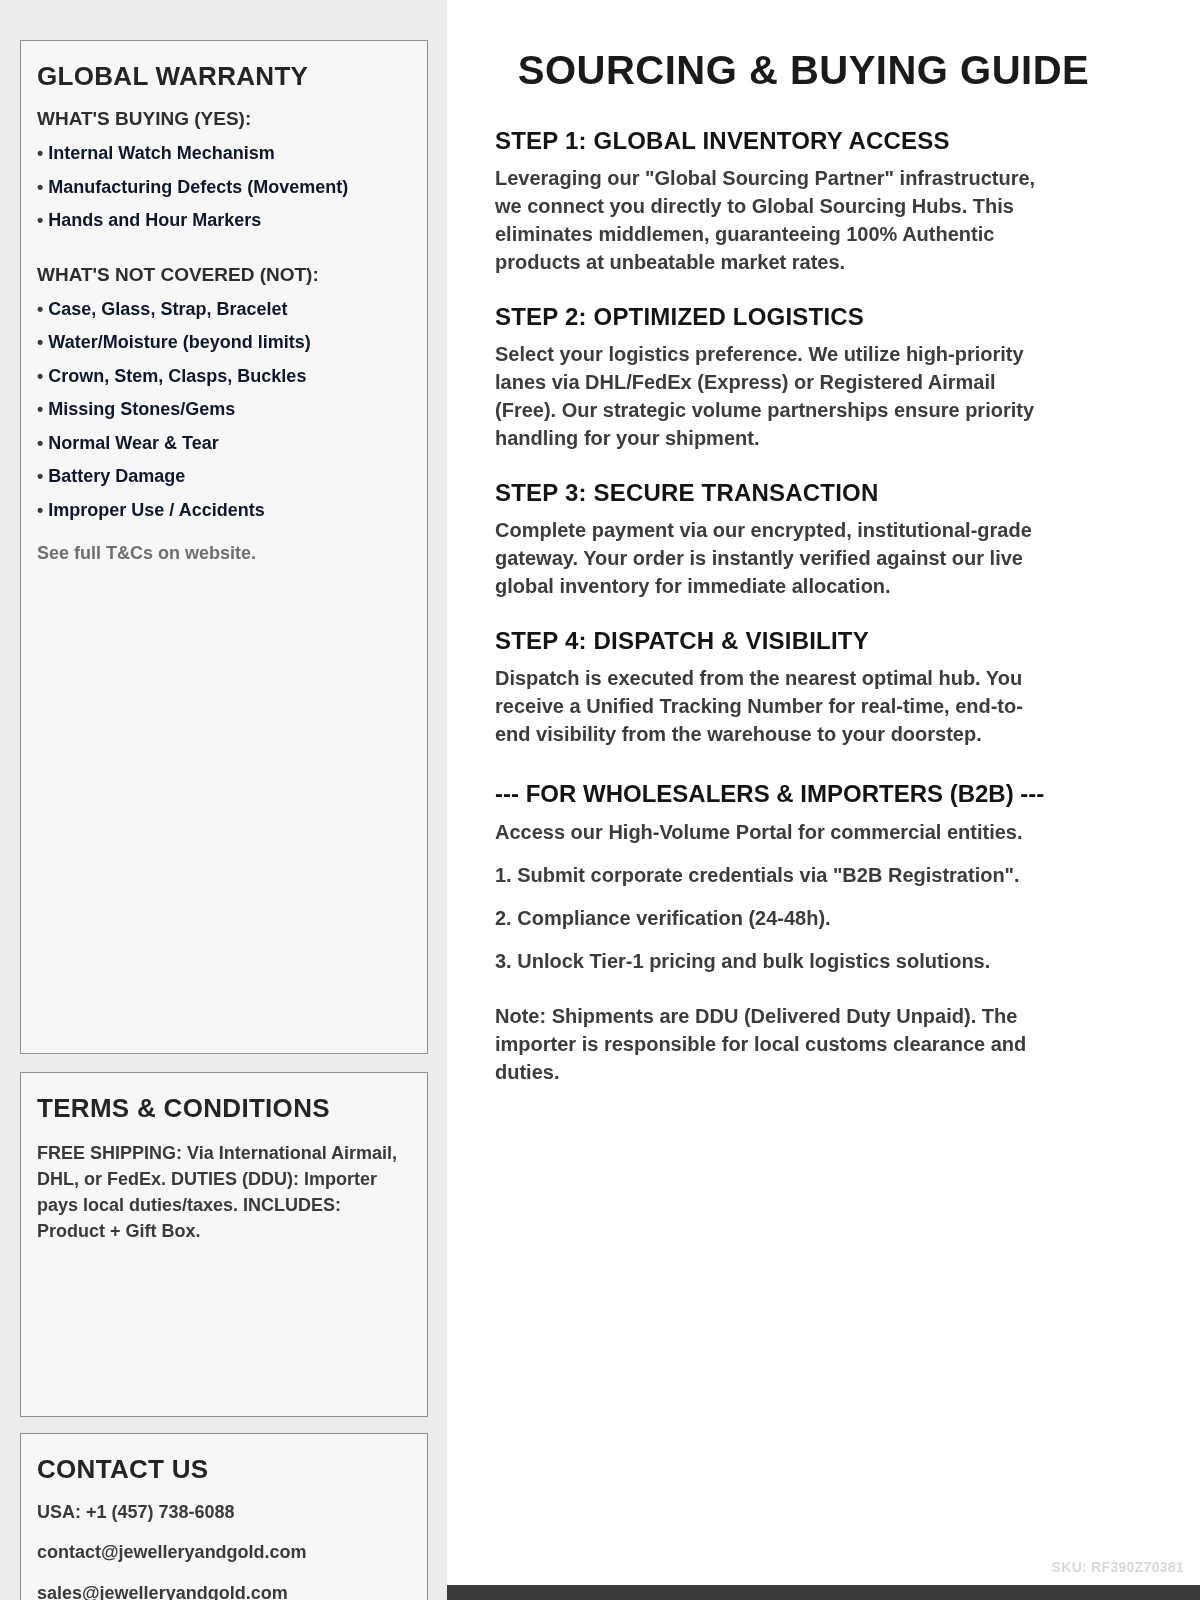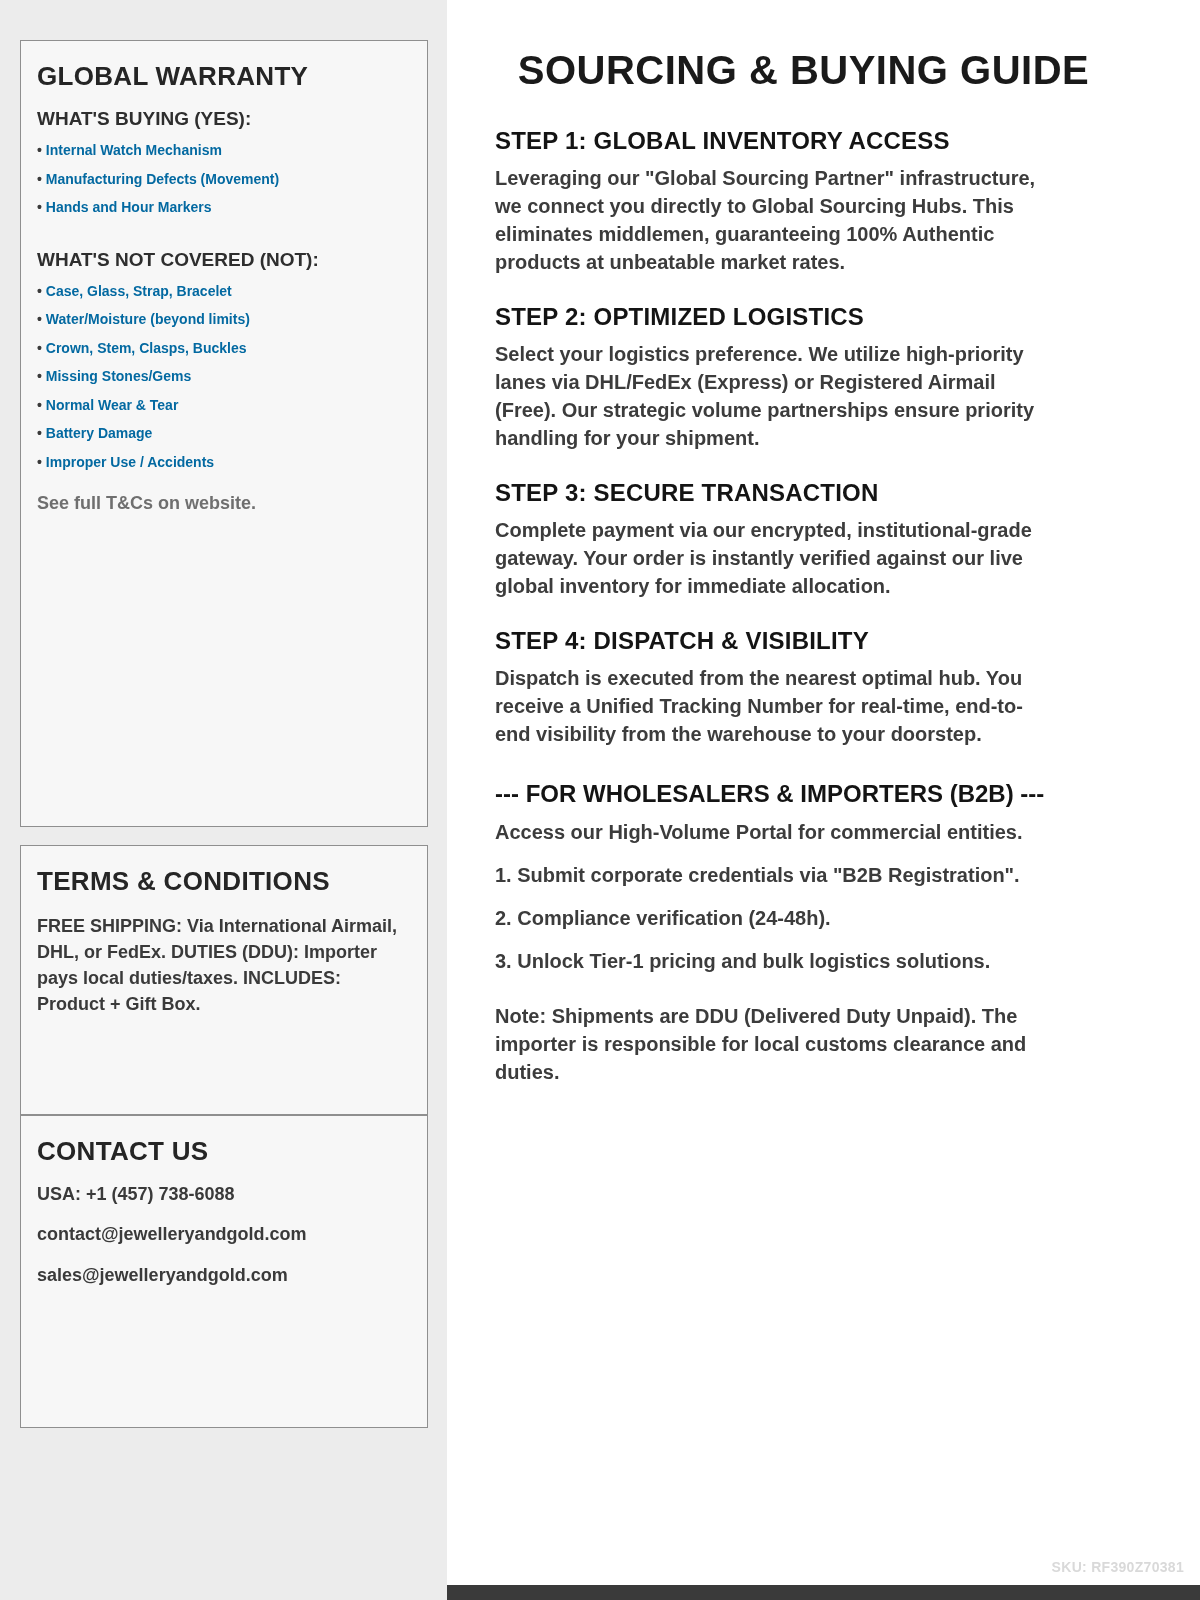--- a/index.html
+++ b/index.html
@@ -16,35 +16,35 @@
   .sidebar {
     width: 447px; flex-shrink: 0;
     background: #ececec;
     padding: 40px 19px 0 20px;
   }
   .box {
     background: #f7f7f7;
     border: 1px solid #8f8f8f;
     padding: 20px 16px;
   }
-  .box-warranty { height: 787px; margin-bottom: 18px; }
-  .box-terms    { height: 270px; }
+  .box-warranty { height: 1014px; margin-bottom: 18px; }
+  .box-terms    { height: 345px; margin-bottom: 16px; }
   .box-contact  { height: 313px; }
   .box-title {
     font-size: 26px; font-weight: 800; color: #252525;
     letter-spacing: 0.3px; margin-bottom: 16px;
   }
   .sub-heading {
     font-size: 19px; font-weight: 700; color: #2e2e2e;
     margin: 0 0 12px 0;
   }
   .sub-heading.second { margin-top: 32px; }
   .bullet-list { list-style: none; }
   .bullet-list li {
-    font-size: 14px; font-weight: 600; color: #0369a1;
+    font-size: 18px; font-weight: 600; color: #0f172a;
     margin-bottom: 11px; line-height: 1.25;
   }
   .bullet-list li::before { content: "\2022\00a0 "; color: #3a3a3a; }
   .footnote {
     margin-top: 22px; font-size: 18px; font-weight: 600; color: #6f6f6f;
   }
   .terms-body, .contact-line {
     font-size: 18px; font-weight: 700; color: #3a3a3a; line-height: 1.45;
   }
   .contact-line { margin-bottom: 17px; line-height: 1.3; }

